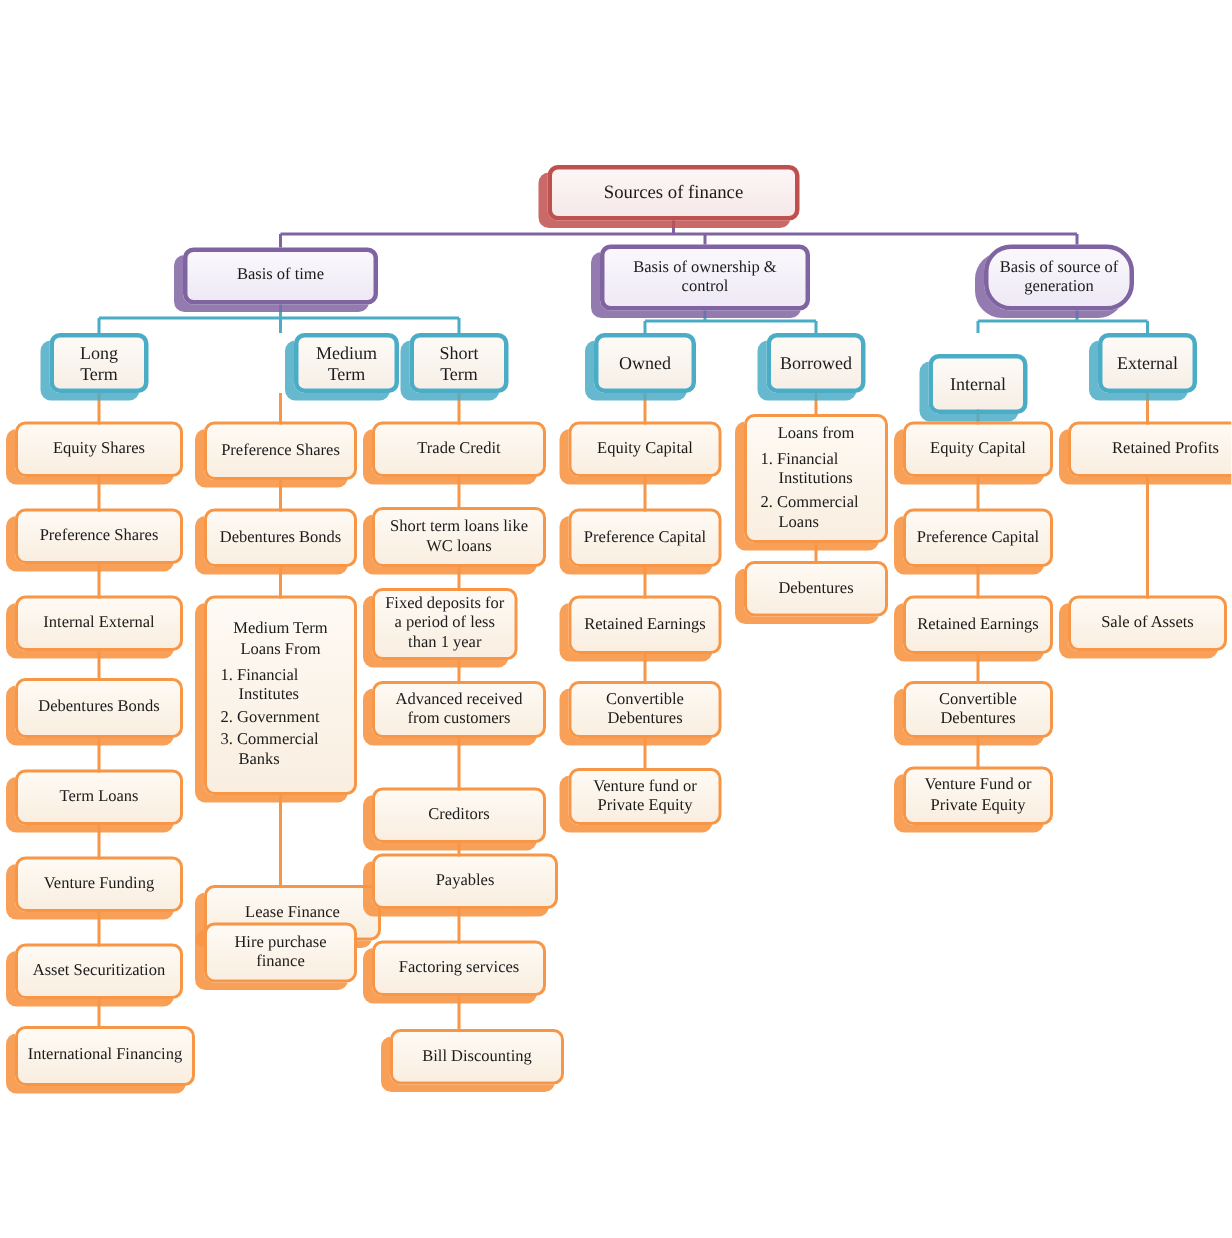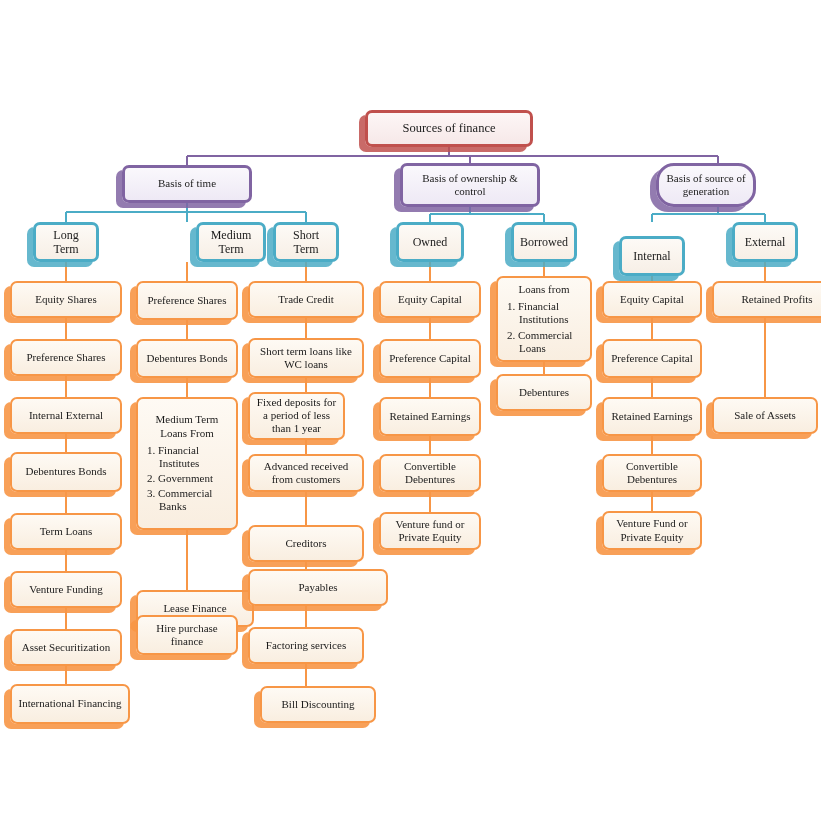--- a/index.html
+++ b/index.html
@@ -137,21 +137,21 @@
     </div>
     <div class="node lv-item" style="left: 248px; top: 372px; width: 97px; min-height: 42px; margin-top: 20px;">
       <span>Fixed deposits for a period of less than 1 year</span>
     </div>
     <div class="node lv-item" style="left: 248px; top: 454px; width: 116px; min-height: 38px;">
       <span>Advanced received from customers</span>
     </div>
     <div class="node lv-item" style="left: 248px; top: 512px; width: 116px; min-height: 37px; margin-top: 13px;">
       <span>Creditors</span>
     </div>
-    <div class="node lv-item" style="left: 248px; top: 569px; width: 140px; min-height: 37px;">
+    <div class="node lv-item" style="left: 248px; top: 569px; width: 124px; min-height: 37px;">
       <span>Payables</span>
     </div>
     <div class="node lv-item" style="left: 248px; top: 627px; width: 116px; min-height: 37px;">
       <span>Factoring services</span>
     </div>
     <div class="node lv-item" style="left: 260px; top: 686px; width: 116px; min-height: 37px;">
       <span>Bill Discounting</span>
     </div>
     <div class="node lv-branch" style="left: 400px; top: 163px; width: 140px; min-height: 44px;">
       <span>Basis of ownership &amp; control</span>

